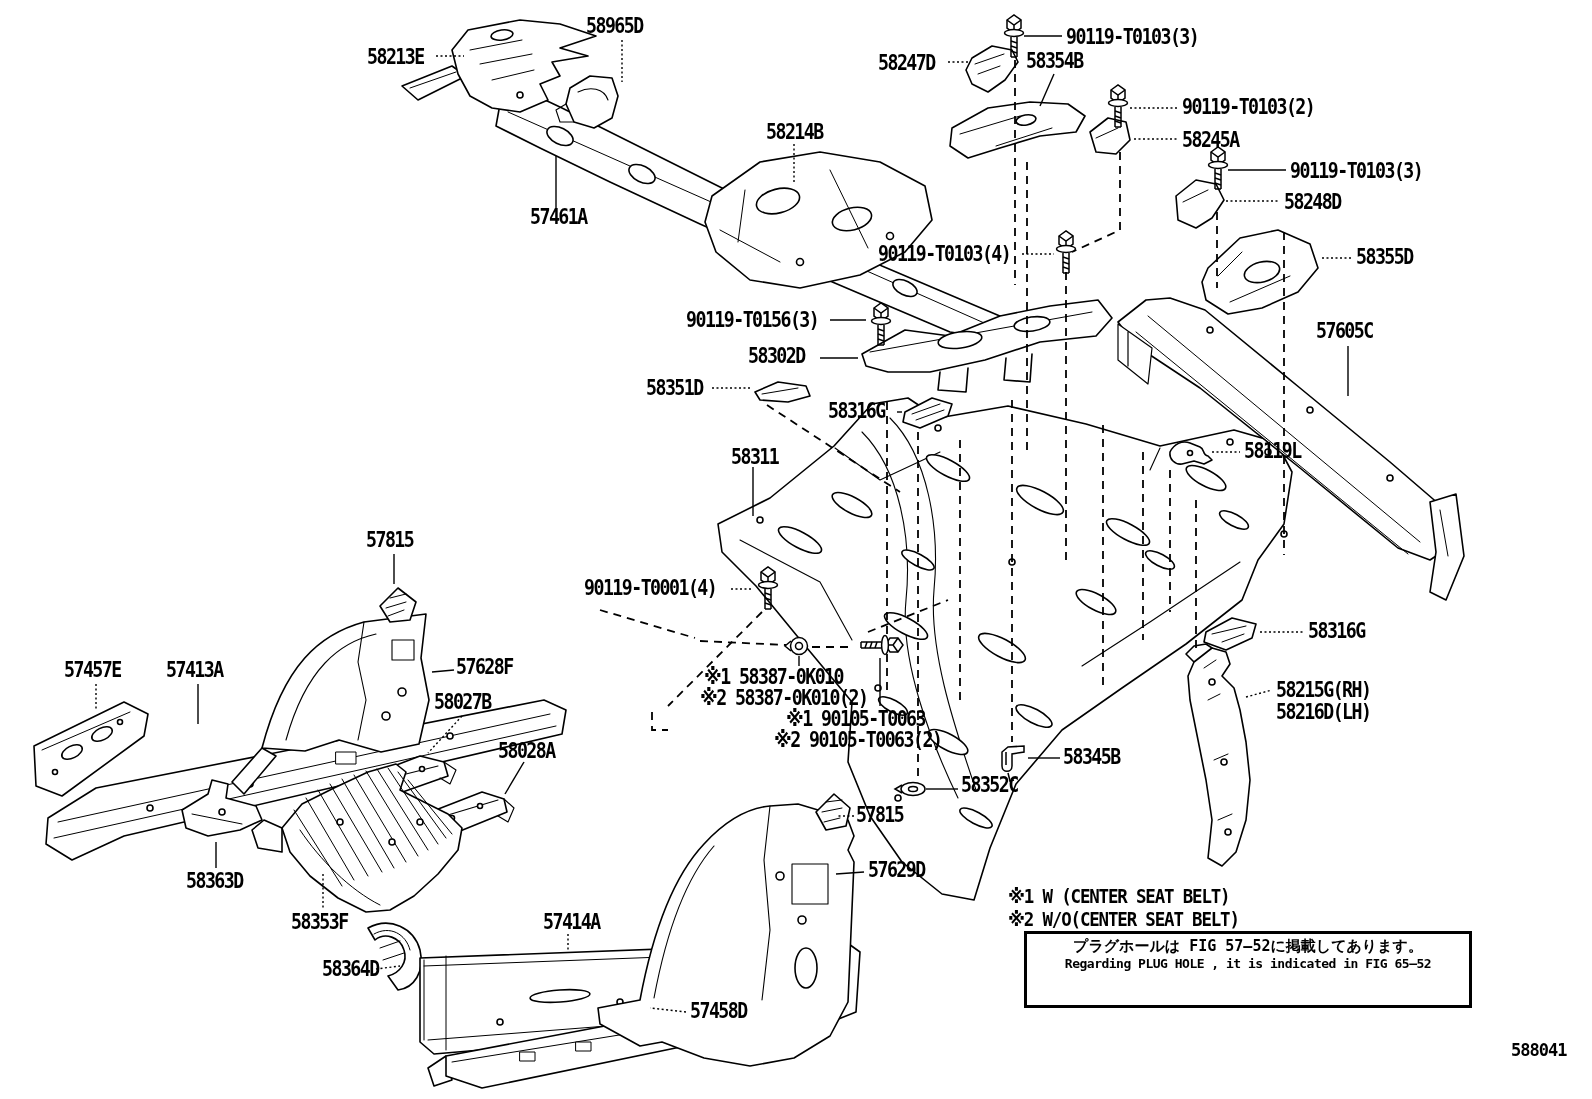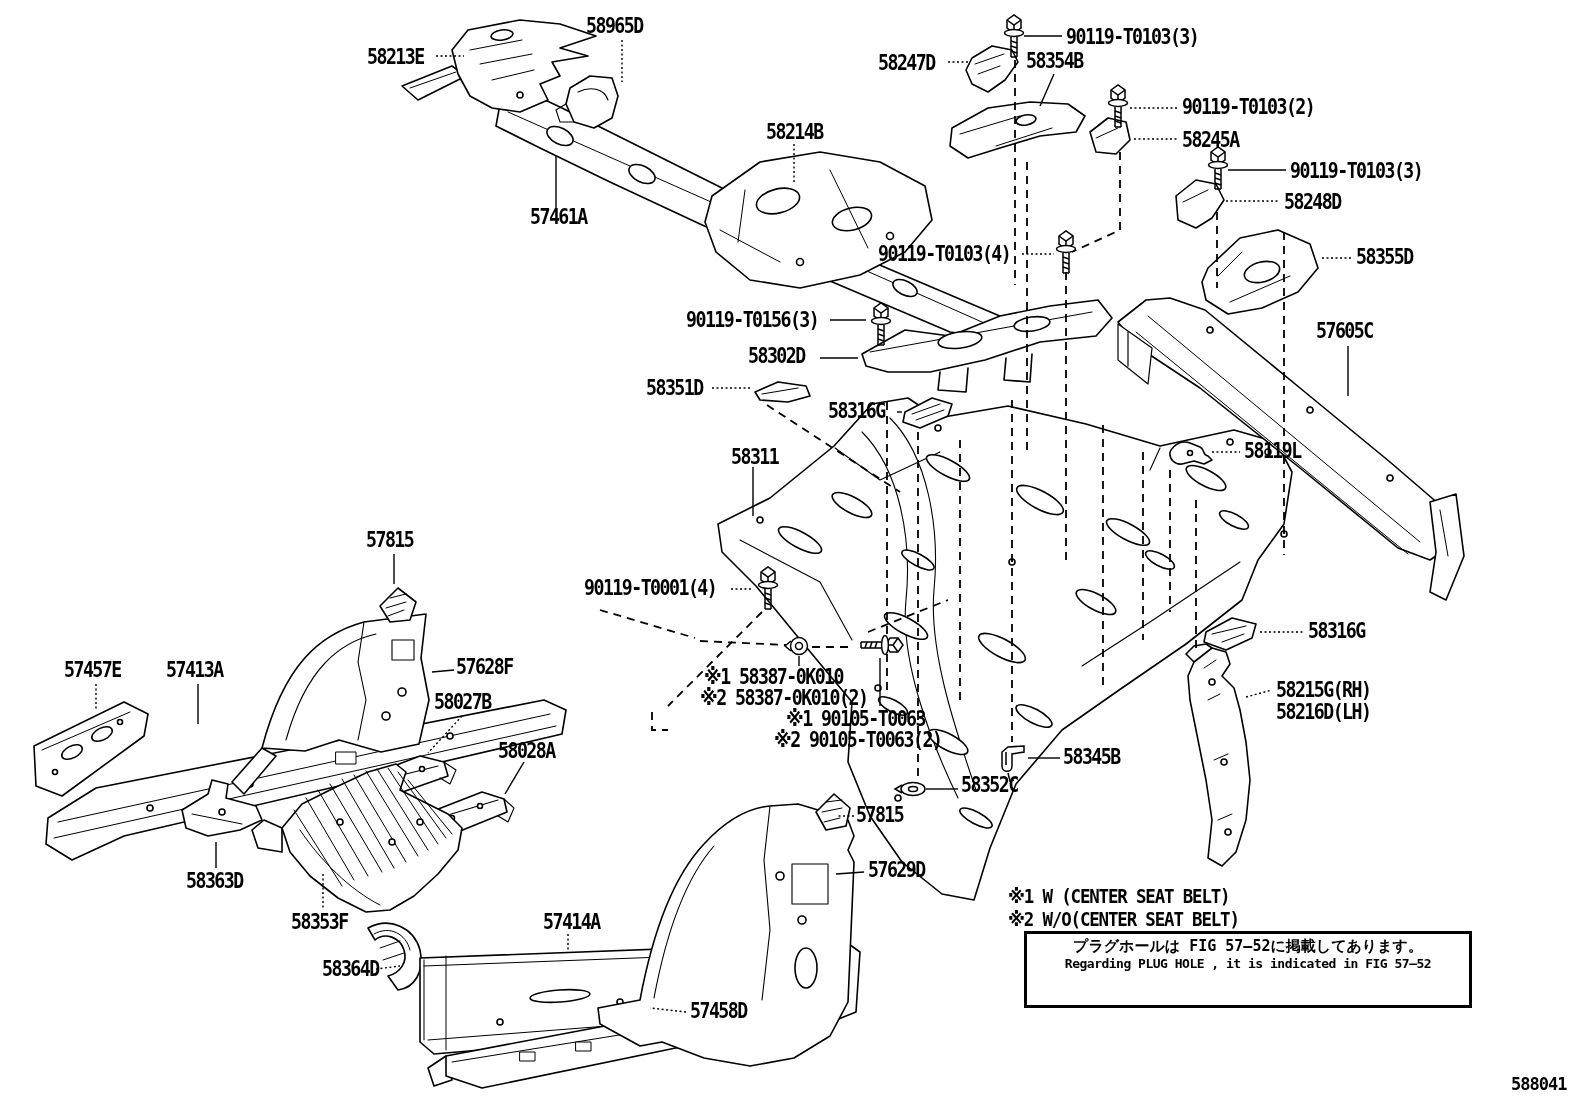--- a/index.html
+++ b/index.html
@@ -8,21 +8,21 @@
   #art{position:absolute;left:0;top:0;}
   .lbl{position:absolute;font-weight:bold;font-size:19px;letter-spacing:-1.6px;color:#000;
        white-space:nowrap;transform:scale(0.96,1.15);transform-origin:left top;line-height:1;}
   .note{position:absolute;font-weight:bold;font-size:18px;letter-spacing:-1.2px;color:#000;
         white-space:nowrap;transform:scale(0.97,1.1);transform-origin:left top;line-height:1;}
   .refbox{position:absolute;left:1002px;top:931px;width:442px;height:68px;border:3px solid #000;
           text-align:center;padding-top:3px;margin-left:22px;}
   .refbox .jp{font-size:15px;font-weight:bold;letter-spacing:0;line-height:1.25;}
   .refbox .en{font-size:13px;font-weight:bold;letter-spacing:-0.5px;line-height:1.2;}
   .refbox .rf{font-size:18px;font-weight:bold;letter-spacing:-1px;line-height:1.2;}
-  .docnum{position:absolute;left:1511px;top:1074px;font-size:17px;font-weight:bold;letter-spacing:-1px;}
+  .docnum{position:absolute;left:1511px;top:1040px;font-size:17px;font-weight:bold;letter-spacing:-1px;}
 </style>
 </head>
 <body>
 
 <div id="canvas">
 
 <svg id="art" width="1592" height="1099" viewBox="0 0 1592 1099">
   <defs>
     <g id="bolt" stroke="#000" stroke-width="1.5" fill="#fff">
       <path d="M-7,-20 L0,-25 L7,-20 L7,-12 L0,-7 L-7,-12 Z"></path>
@@ -406,18 +406,18 @@
 <div class="lbl" style="left:291px;top:911px">58353F</div>
 <div class="lbl" style="left:322px;top:958px">58364D</div>
 <div class="lbl" style="left:543px;top:911px">57414A</div>
 <div class="lbl" style="left:690px;top:1000px">57458D</div>
 
 <div class="note" style="left:1008px;top:886px">※1 W (CENTER SEAT BELT)</div>
 <div class="note" style="left:1008px;top:909px">※2 W/O(CENTER SEAT BELT)</div>
 
 <div class="refbox">
   <div class="jp">プラグホールは FIG 57―52に掲載してあります。</div>
-  <div class="en">Regarding PLUG HOLE , it is indicated in FIG 57―52</div>
+  <div class="en">Regarding PLUG HOLE , it is indicated in FIG 65―52</div>
 </div>
 
 <div class="docnum">588041</div>
 
 </div>
 
 </body></html>

